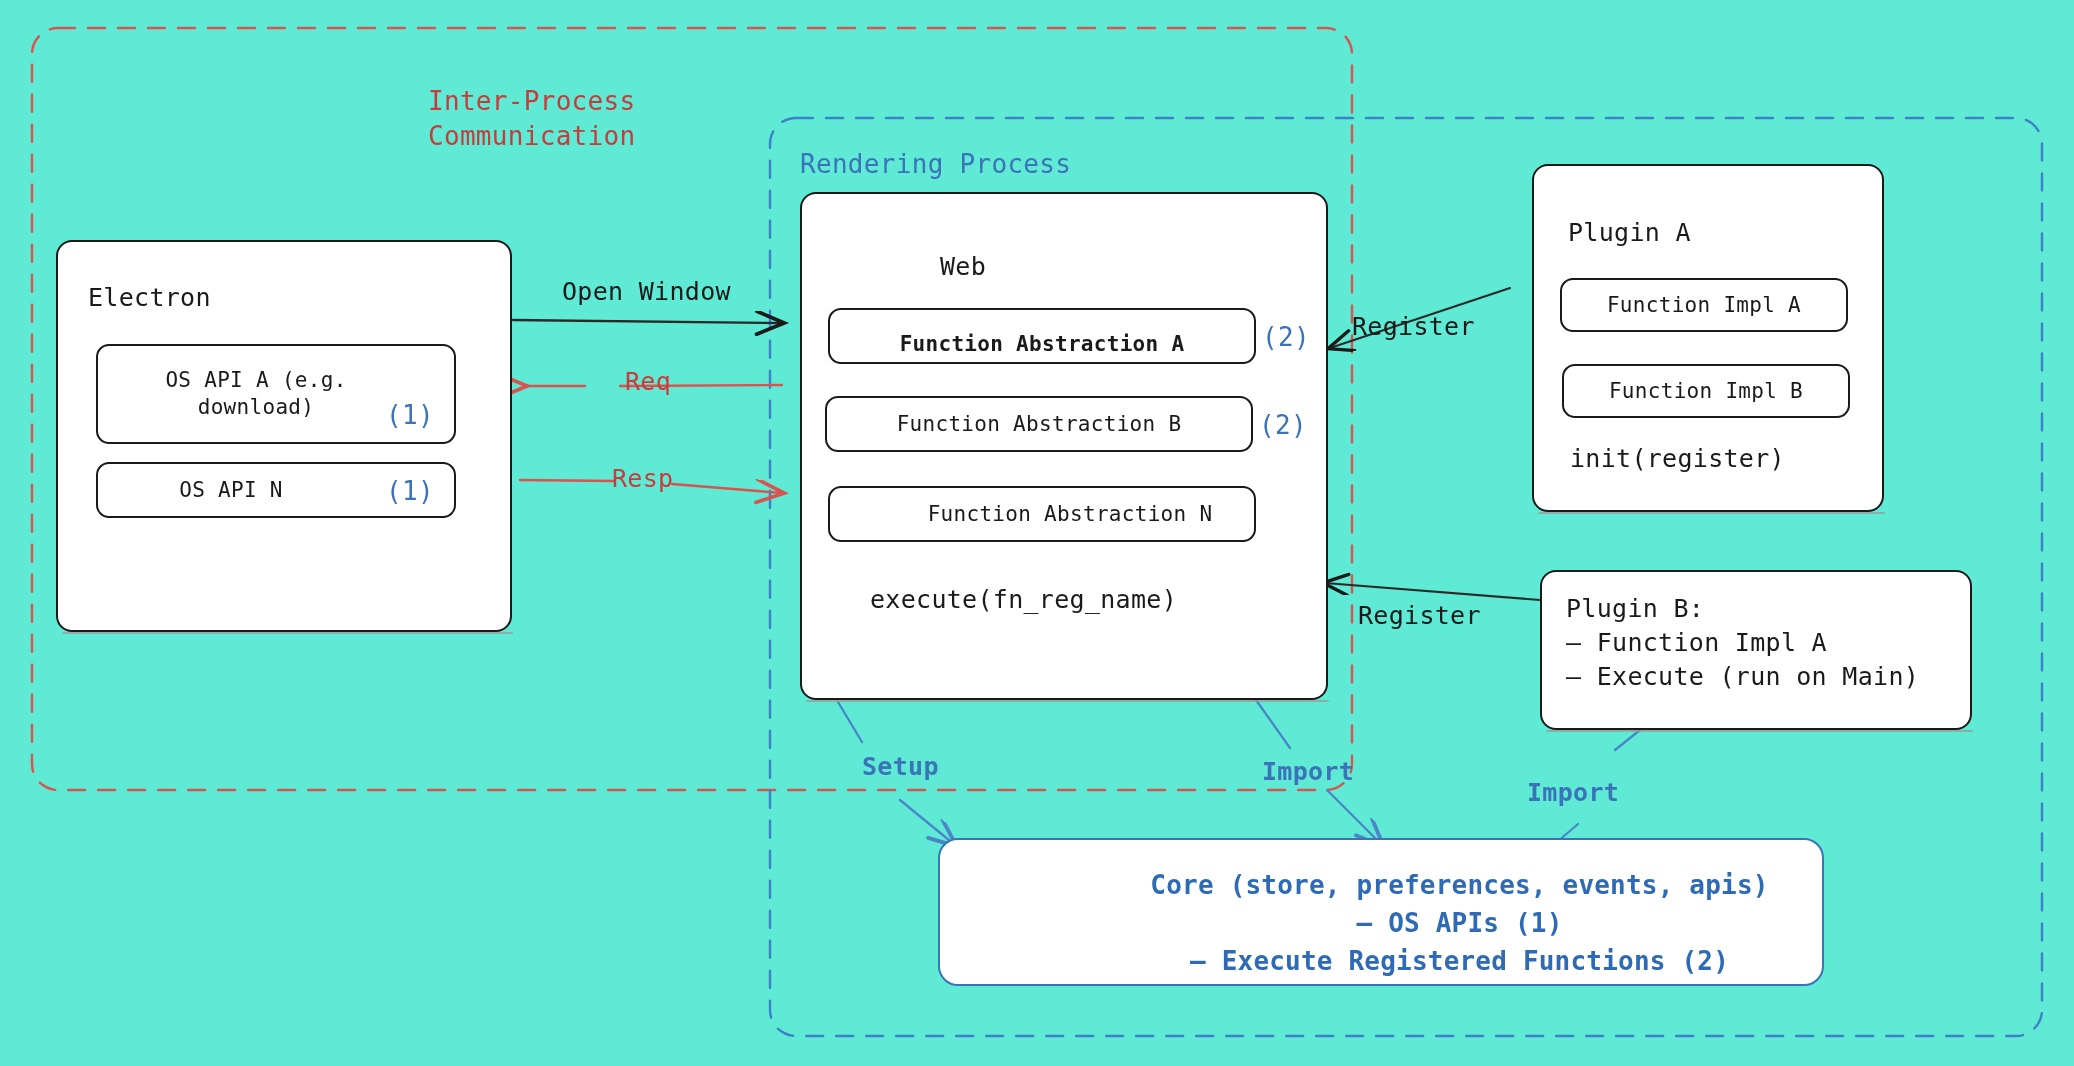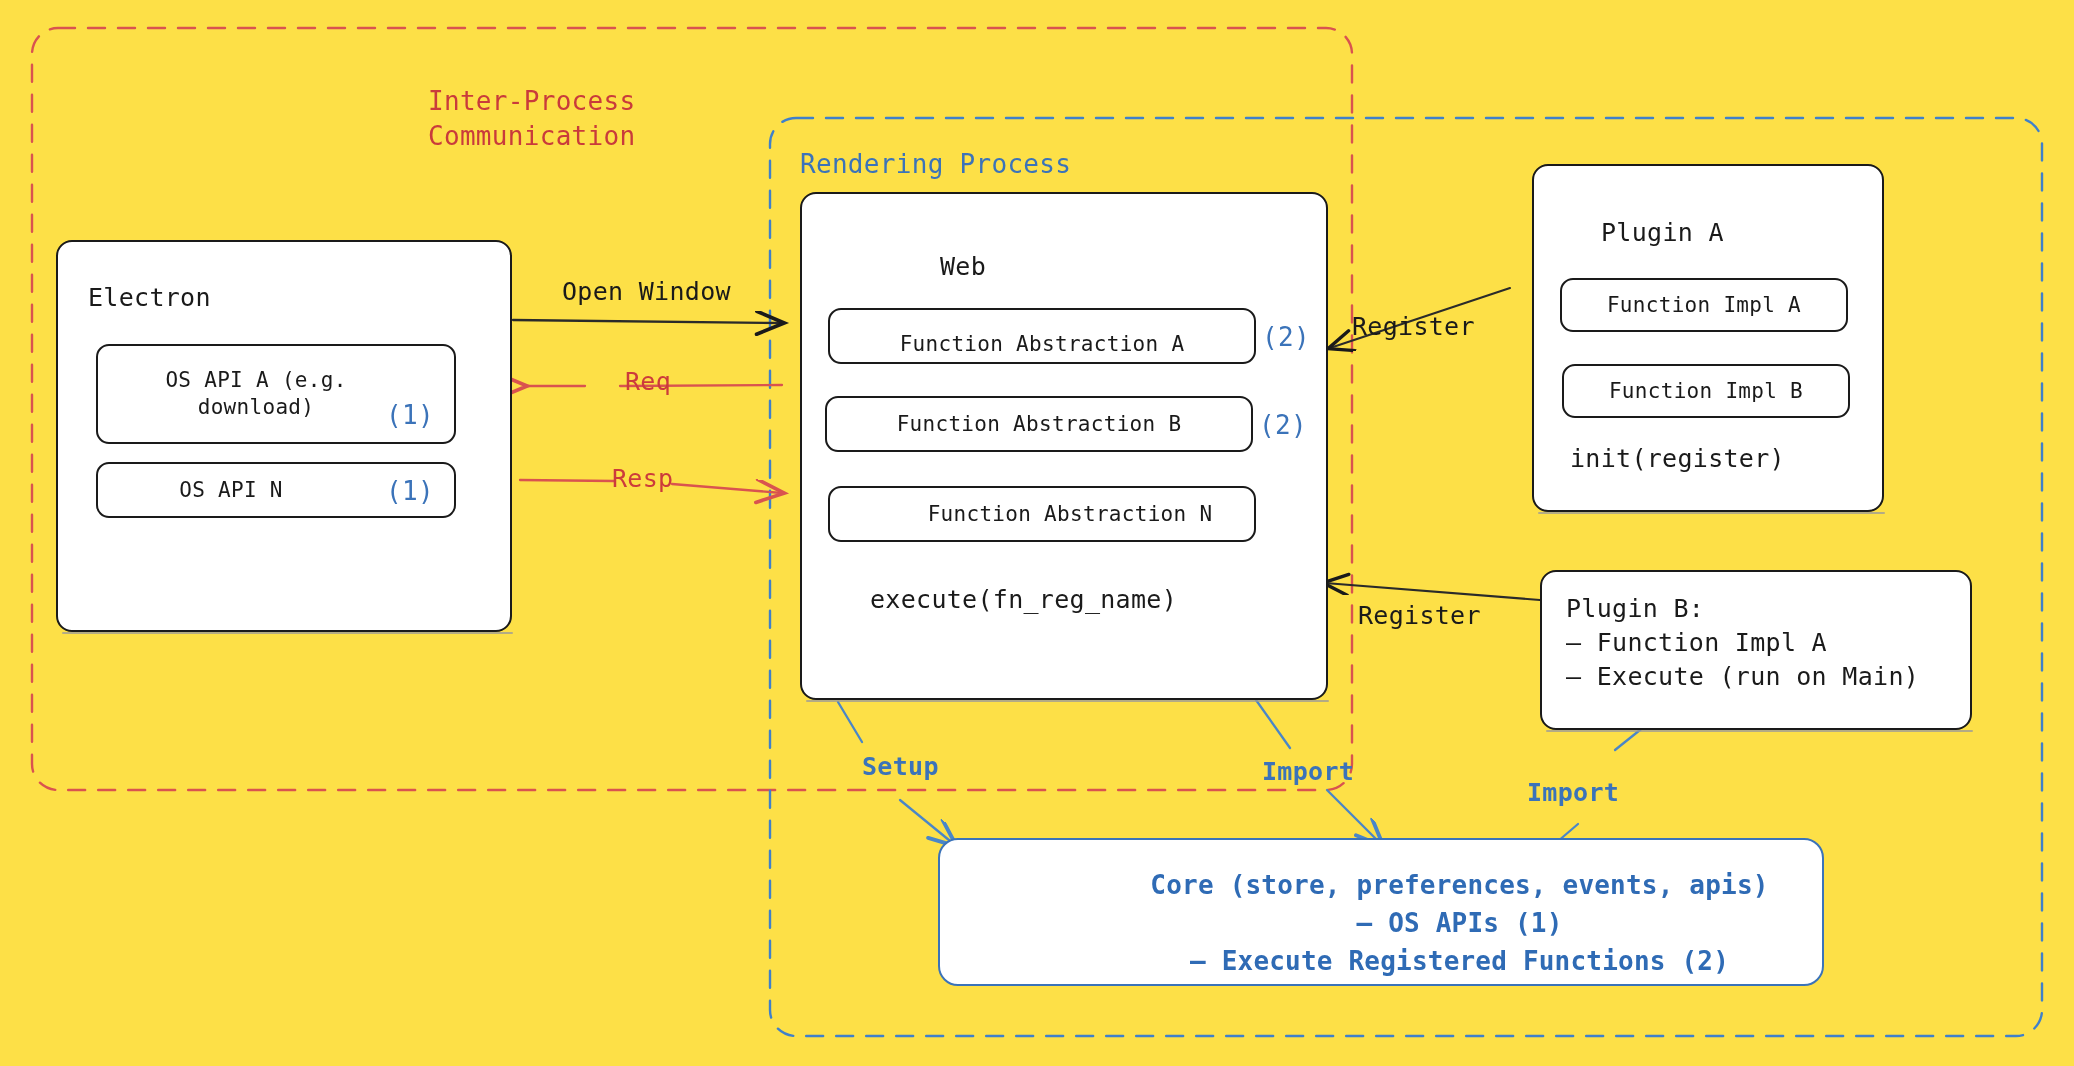--- a/index.html
+++ b/index.html
@@ -7,21 +7,21 @@
     padding: 0;
     background: #ffffff;
   }
   body {
     font-family: "DejaVu Sans Mono", "Liberation Mono", monospace;
   }
   #stage {
     position: relative;
     width: 2074px;
     height: 1066px;
-    background: #fde047;
+    background: #5eead4;
     overflow: hidden;
   }
   svg.layer {
     position: absolute;
     left: 0;
     top: 0;
     width: 2074px;
     height: 1066px;
     pointer-events: none;
   }
@@ -214,34 +214,34 @@
   <div class="badge" style="left:386px; top:400px;">(1)</div>
 
   <div class="rbox inner" style="left:96px; top:462px; width:360px; height:56px;"></div>
   <div class="ctext" style="left:106px; top:462px; width:250px; height:56px;">OS API N</div>
   <div class="badge" style="left:386px; top:476px;">(1)</div>
 
   <div class="rbox shadowed" style="left:800px; top:192px; width:528px; height:508px;"></div>
   <div class="boxtitle" style="left:940px; top:252px;">Web</div>
 
   <div class="rbox inner" style="left:828px; top:308px; width:428px; height:56px;"></div>
-  <div class="ctext" style="left:828px; top:308px; width:428px; height:72px;">Function Abstraction A</div>
+  <div class="ctext" style="left:828px; top:308px; width:428px; height:72px;font-weight:bold;">Function Abstraction A</div>
   <div class="badge" style="left:1262px; top:322px;">(2)</div>
 
   <div class="rbox inner" style="left:825px; top:396px; width:428px; height:56px;"></div>
   <div class="ctext" style="left:825px; top:396px; width:428px; height:56px;">Function Abstraction B</div>
   <div class="badge" style="left:1259px; top:410px;">(2)</div>
 
   <div class="rbox inner" style="left:828px; top:486px; width:428px; height:56px;"></div>
   <div class="ctext" style="left:828px; top:486px; width:484px; height:56px;">Function Abstraction N</div>
 
   <div class="ltext" style="left:842px; top:583px;margin-left:28px;">execute(fn_reg_name)</div>
 
   <div class="rbox shadowed" style="left:1532px; top:164px; width:352px; height:348px;"></div>
-  <div class="boxtitle" style="left:1568px; top:218px;margin-left:33px;">Plugin A</div>
+  <div class="boxtitle" style="left:1568px; top:218px;">Plugin A</div>
 
   <div class="rbox inner" style="left:1560px; top:278px; width:288px; height:54px;"></div>
   <div class="ctext" style="left:1560px; top:278px; width:288px; height:54px;">Function Impl A</div>
 
   <div class="rbox inner" style="left:1562px; top:364px; width:288px; height:54px;"></div>
   <div class="ctext" style="left:1562px; top:364px; width:288px; height:54px;">Function Impl B</div>
 
   <div class="ltext" style="left:1570px; top:442px;">init(register)</div>
 
   <div class="rbox shadowed" style="left:1540px; top:570px; width:432px; height:160px;"></div>

